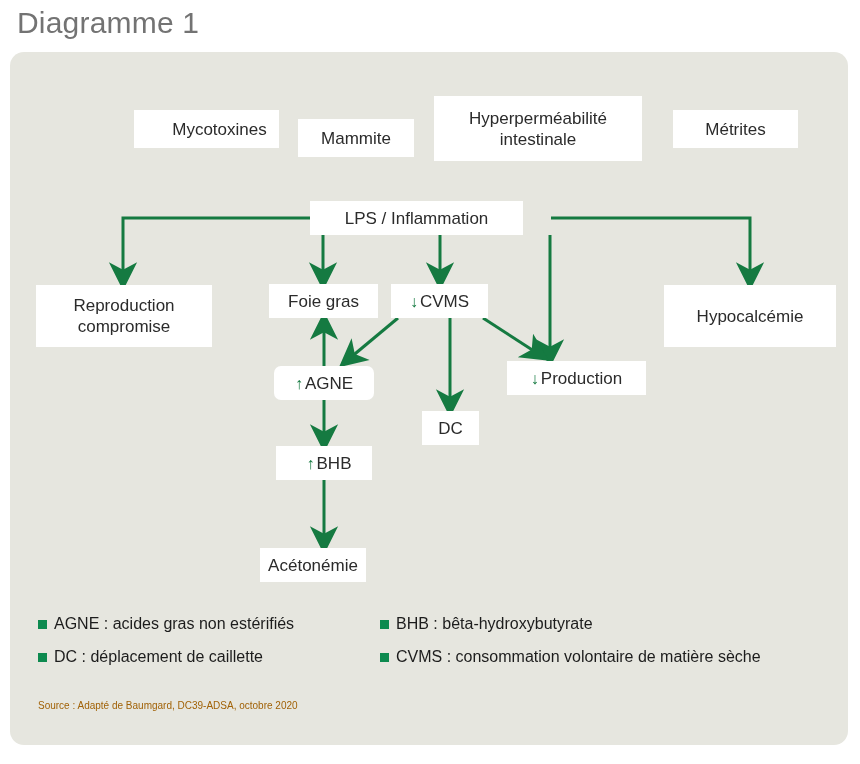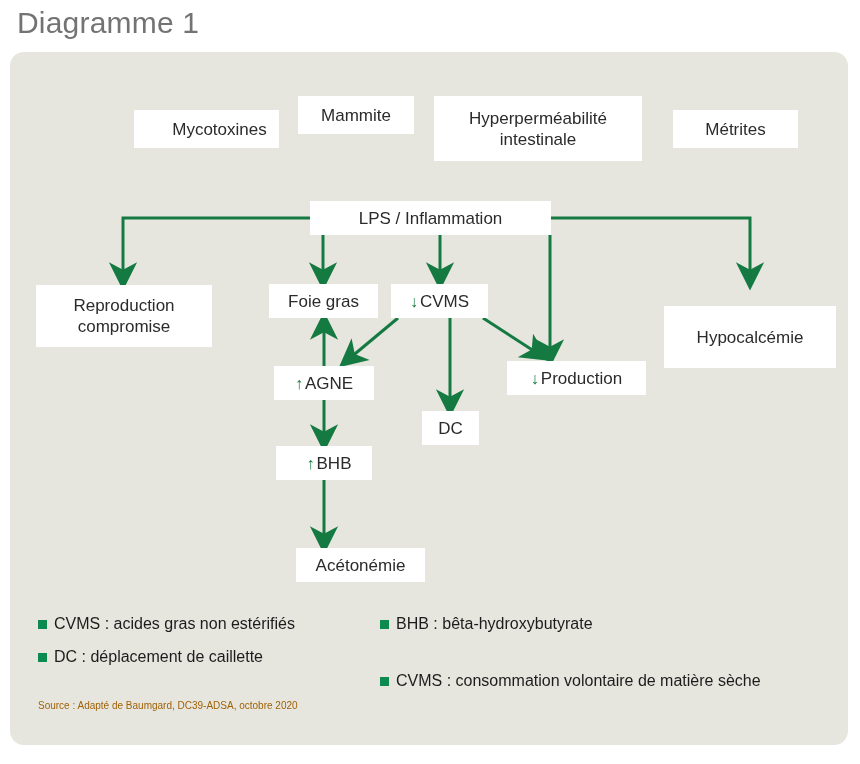--- a/index.html
+++ b/index.html
@@ -124,73 +124,73 @@
     <path d="M324,400 L324,438"></path>
 
     <path d="M324,480 L324,540"></path>
   </g>
 </svg>
 
 <div id="nodes-layer">
     <div class="node" style="left: 134px; top: 110px; width: 145px; height: 38px; padding-left: 36px;">
       <span>Mycotoxines</span>
     </div>
-    <div class="node" style="left: 298px; top: 96px; width: 116px; height: 38px;">
+    <div class="node" style="left: 298px; top: 119px; width: 116px; height: 38px;">
       <span>Mammite</span>
     </div>
     <div class="node multiline" style="left: 434px; top: 96px; width: 208px; height: 65px;">
       <span>Hyperperméabilité intestinale</span>
     </div>
     <div class="node" style="left: 673px; top: 110px; width: 125px; height: 38px;">
       <span>Métrites</span>
     </div>
-    <div class="node" style="left: 310px; top: 201px; width: 241px; height: 34px;">
+    <div class="node" style="left: 310px; top: 201px; width: 213px; height: 34px;">
       <span>LPS / Inflammation</span>
     </div>
     <div class="node multiline" style="left: 36px; top: 285px; width: 176px; height: 62px;">
       <span>Reproduction compromise</span>
     </div>
     <div class="node" style="left: 269px; top: 284px; width: 109px; height: 34px;">
       <span>Foie gras</span>
     </div>
     <div class="node" style="left: 391px; top: 284px; width: 97px; height: 34px;">
       <span><span class="arrowglyph">↓</span>CVMS</span>
     </div>
-    <div class="node" style="left: 664px; top: 285px; width: 172px; height: 62px; margin-top: 21px;">
+    <div class="node" style="left: 664px; top: 285px; width: 172px; height: 62px;">
       <span>Hypocalcémie</span>
     </div>
-    <div class="node" style="left: 274px; top: 366px; width: 100px; height: 34px;">
+    <div class="node" style="left: 274px; top: 366px; width: 100px; height: 34px; border-radius: 7px;">
       <span><span class="arrowglyph">↑</span>AGNE</span>
     </div>
     <div class="node" style="left: 507px; top: 361px; width: 139px; height: 34px;">
       <span><span class="arrowglyph">↓</span>Production</span>
     </div>
     <div class="node" style="left: 422px; top: 411px; width: 57px; height: 34px;">
       <span>DC</span>
     </div>
     <div class="node" style="left: 276px; top: 446px; width: 96px; height: 34px; padding-left: 20px;">
       <span><span class="arrowglyph">↑</span>BHB</span>
     </div>
-    <div class="node" style="left: 260px; top: 548px; width: 129px; height: 34px; margin-left: 36px;">
+    <div class="node" style="left: 260px; top: 548px; width: 106px; height: 34px;">
       <span>Acétonémie</span>
     </div>
   </div>
 
 <div id="legend-layer">
     <div class="legend-row" style="left: 38px; top: 615px;">
       <span class="legend-bullet"></span>
-      <span>CVMS : acides gras non estérifiés</span>
+      <span>AGNE : acides gras non estérifiés</span>
     </div>
     <div class="legend-row" style="left: 380px; top: 615px;">
       <span class="legend-bullet"></span>
       <span>BHB : bêta-hydroxybutyrate</span>
     </div>
     <div class="legend-row" style="left: 38px; top: 648px;">
       <span class="legend-bullet"></span>
       <span>DC : déplacement de caillette</span>
     </div>
-    <div class="legend-row" style="left: 380px; top: 672px;">
+    <div class="legend-row" style="left: 380px; top: 648px;">
       <span class="legend-bullet"></span>
       <span>CVMS : consommation volontaire de matière sèche</span>
     </div>
   </div>
 
 <div id="source-line">Source : Adapté de Baumgard, DC39-ADSA, octobre 2020</div>
 
 </body></html>

